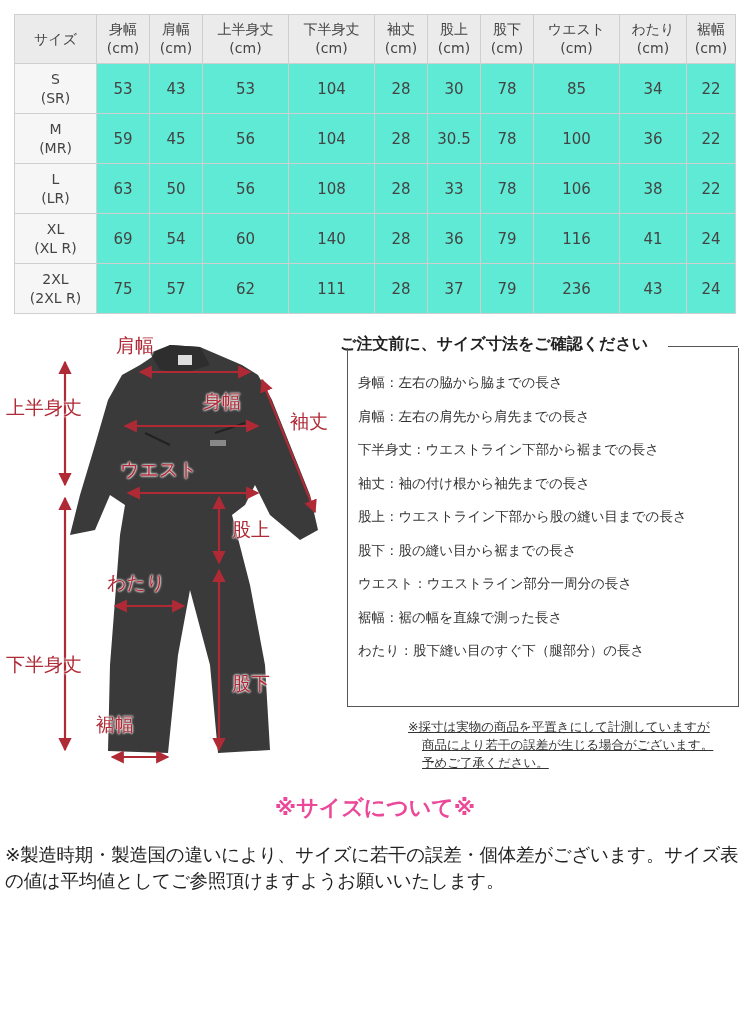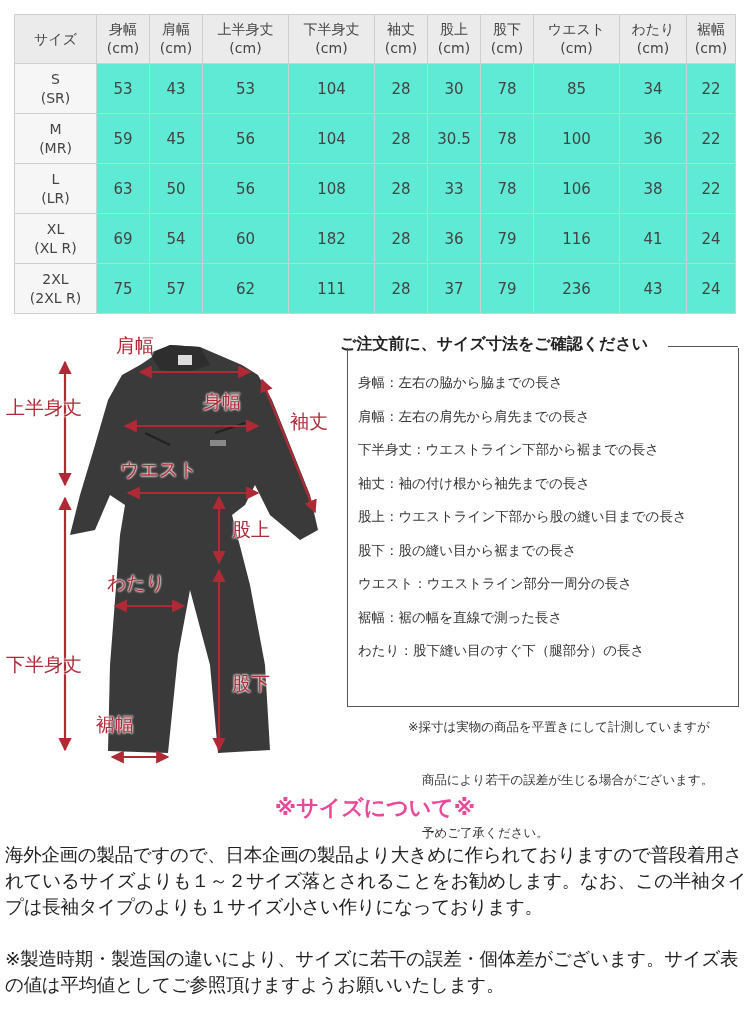--- a/index.html
+++ b/index.html
@@ -22,22 +22,22 @@
             text-shadow: 0 0 2px #fff, 0 0 2px #fff, 0 0 3px #fff; }
 
   
   .legend-title { position: absolute; left: 340px; top: 334px; font-size: 16px; font-weight: bold; color: #222; white-space: nowrap; }
   .legend-box { position: absolute; left: 347px; top: 348px; width: 390px; height: 358px;
                 border-left: 1.5px solid #555; border-right: 1.5px solid #555; border-bottom: 1.5px solid #555; }
   .legend-box-topline { position: absolute; left: 668px; top: 346px; width: 70px; border-top: 1.5px solid #555; }
   .legend-list { position: absolute; left: 358px; top: 370px; margin: 0; padding: 0; list-style: none; }
   .legend-list li { font-size: 13.5px; color: #333; height: 33.5px; line-height: 24px; white-space: nowrap; }
   .note { position: absolute; left: 408px; top: 718px; font-size: 12.5px; line-height: 18px; color: #333; white-space: nowrap; }
-  .note span { display: block; }
-  .note .indent { padding-left: 14px; margin-top: 35px; }
+  .note span { display: block; text-decoration: underline; }
+  .note .indent { padding-left: 14px; }
 
   
   .about-title { position: absolute; left: 0; width: 750px; top: 793px; text-align: center;
                  font-size: 22px; font-weight: bold; color: #ec4899; }
   .about-body { position: absolute; left: 5px; top: 842px; width: 742px; font-size: 18.5px; line-height: 26px; color: #222;
                 letter-spacing: -0.3px; }
   .about-body p { margin: 0 0 26px 0; }
 </style>
 </head>
 <body>
@@ -153,21 +153,21 @@
       <td>22</td>
     </tr>
     <tr>
       <td class="size-cell">
           <span>XL</span>
           <span>(XL R)</span>
         </td>
       <td>69</td>
       <td>54</td>
       <td>60</td>
-      <td>182</td>
+      <td>140</td>
       <td>28</td>
       <td>36</td>
       <td>79</td>
       <td>116</td>
       <td>41</td>
       <td>24</td>
     </tr>
     <tr>
       <td class="size-cell">
           <span>2XL</span>
@@ -256,15 +256,14 @@
   <li>わたり：股下縫い目のすぐ下（腿部分）の長さ</li>
 </ul>
 <div class="note">
   <span>※採寸は実物の商品を平置きにして計測していますが</span>
   <span class="indent">商品により若干の誤差が生じる場合がございます。</span>
   <span class="indent">予めご了承ください。</span>
 </div>
 
 <div class="about-title">※サイズについて※</div>
 <div class="about-body">
-  <p>海外企画の製品ですので、日本企画の製品より大きめに作られておりますので普段着用されているサイズよりも１～２サイズ落とされることをお勧めします。なお、この半袖タイプは長袖タイプのよりも１サイズ小さい作りになっております。</p>
   <p>※製造時期・製造国の違いにより、サイズに若干の誤差・個体差がございます。サイズ表の値は平均値としてご参照頂けますようお願いいたします。</p>
 </div>
 
 </body></html>

